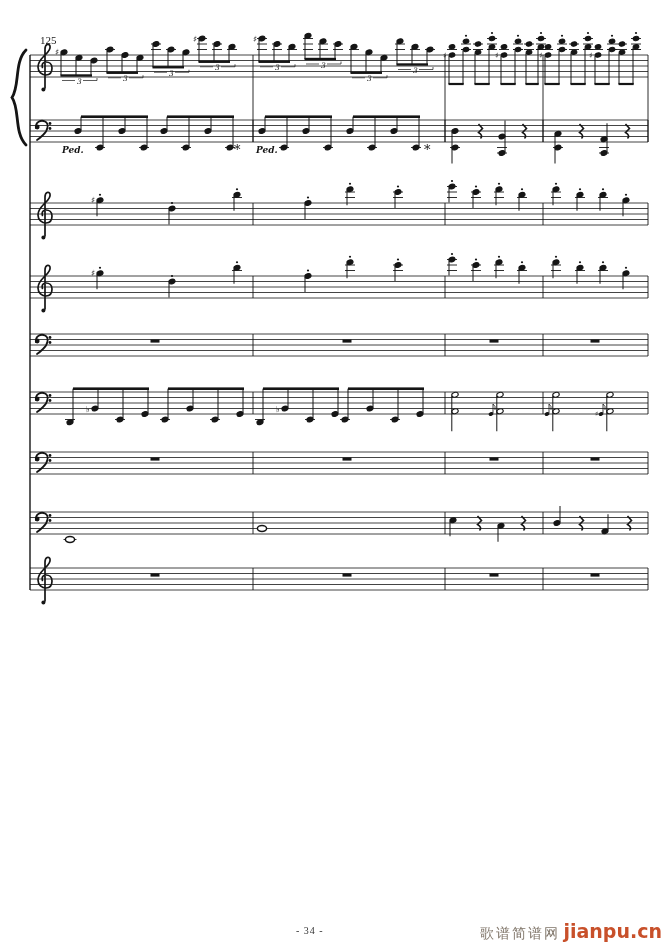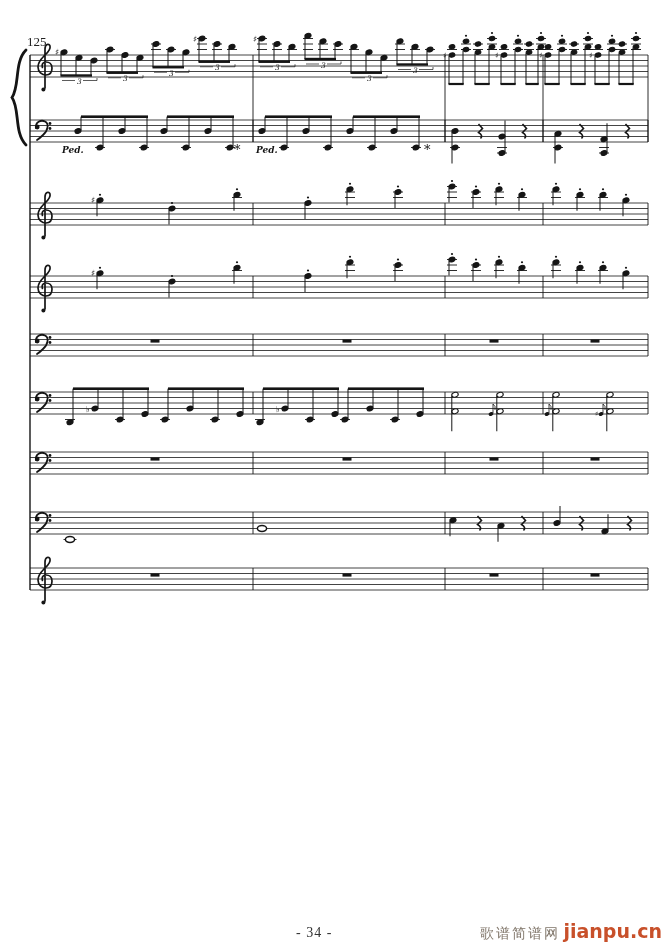--- a/index.html
+++ b/index.html
@@ -1,20 +1,20 @@
 <!DOCTYPE html>
 <html><head>
 <meta charset="utf-8">
 <style>
   html,body{margin:0;padding:0;background:#e8e8e8;}
   #page{position:relative;width:670px;height:949px;background:#ffffff;margin:0 auto;
         font-family:"Liberation Serif", serif;overflow:hidden;}
-  #measure-number{position:absolute;left:27px;top:34px;font-size:13px;color:#222;}
+  #measure-number{position:absolute;left:40px;top:34px;font-size:11px;color:#222;}
   #score-svg{position:absolute;left:0;top:0;}
-  #page-number{position:absolute;left:296px;top:925px;font-size:14px;color:#333;letter-spacing:1px;}
+  #page-number{position:absolute;left:296px;top:925px;font-size:10px;color:#333;letter-spacing:1px;}
   #watermark{position:absolute;right:8px;top:920px;font-size:14px;white-space:nowrap;}
   #watermark .site-name{letter-spacing:2px;font-family:"DejaVu Sans",sans-serif;}
   #watermark .site-url{font-weight:bold;font-family:"DejaVu Sans",sans-serif;font-size:19px;}
 </style>
 </head>
 <body>
 
 <div id="page">
   <div id="measure-number">125</div>
 

